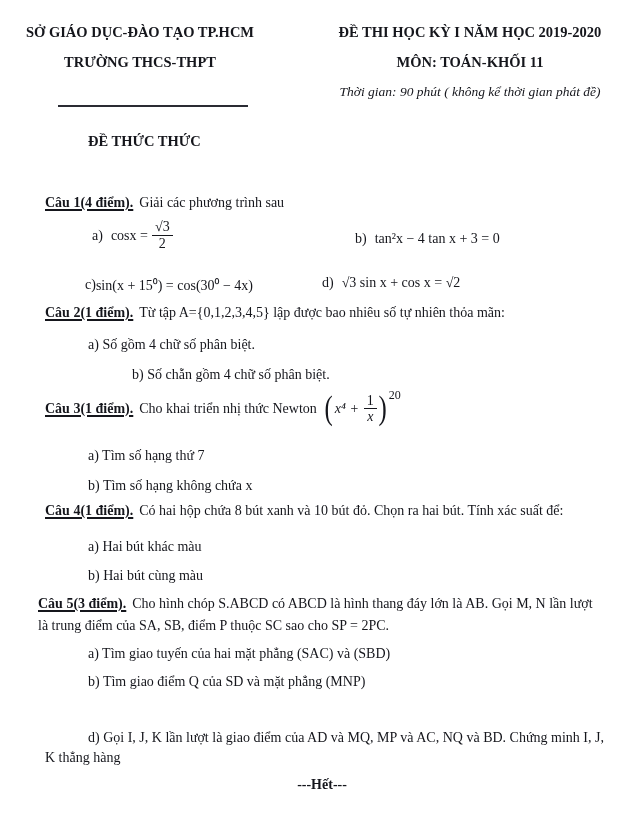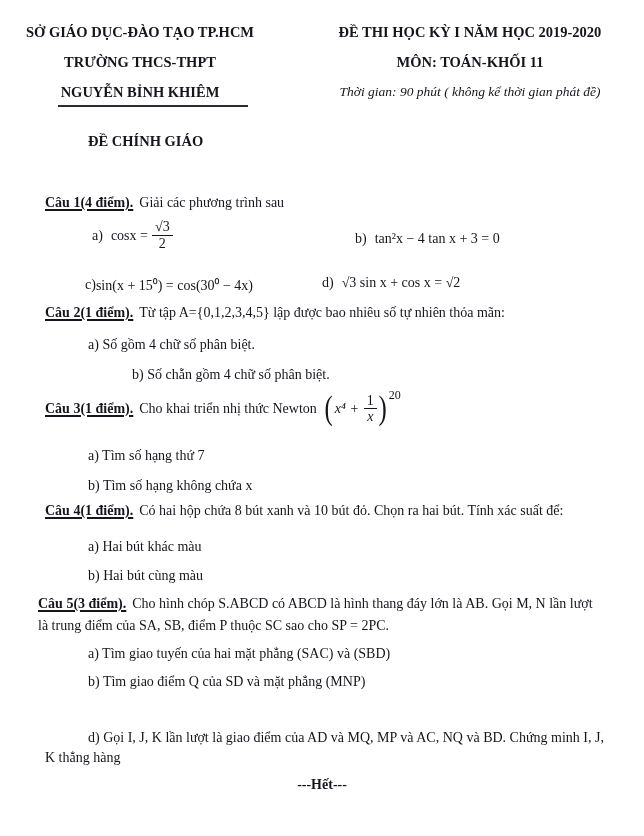--- a/index.html
+++ b/index.html
@@ -44,31 +44,30 @@
   .footer { left: 0; top: 777px; width: 644px; text-align: center; font-weight: bold; }
 </style>
 </head>
 <body>
 
 <div class="page">
 
   <div class="abs hdr-left">
     <div>SỞ GIÁO DỤC-ĐÀO TẠO TP.HCM</div>
     <div>TRƯỜNG THCS-THPT</div>
-    <div>NGUYỄN BỈNH KHIÊM</div>
   </div>
   <div class="abs hdr-rule"></div>
 
   <div class="abs hdr-right">
     <div class="b">ĐỀ THI HỌC KỲ I NĂM HỌC 2019-2020</div>
     <div class="b">MÔN: TOÁN-KHỐI 11</div>
     <div class="l3">Thời gian: 90 phút ( không kể thời gian phát đề)</div>
   </div>
 
-  <div class="abs official">ĐỀ CHÍNH GIÁO</div>
+  <div class="abs official">ĐỀ THỨC THỨC</div>
 
   <div class="abs" style="left:45px; top:195px;">
     <span class="qhead">Câu 1(4 điểm).</span><span>Giải các phương trình sau</span>
   </div>
 
   <div class="abs eq" style="left:92px; top:219px;">
     <span class="lbl">a)</span>
     <span>cosx =</span>
     <span class="frac">
       <span class="num">√3</span>

